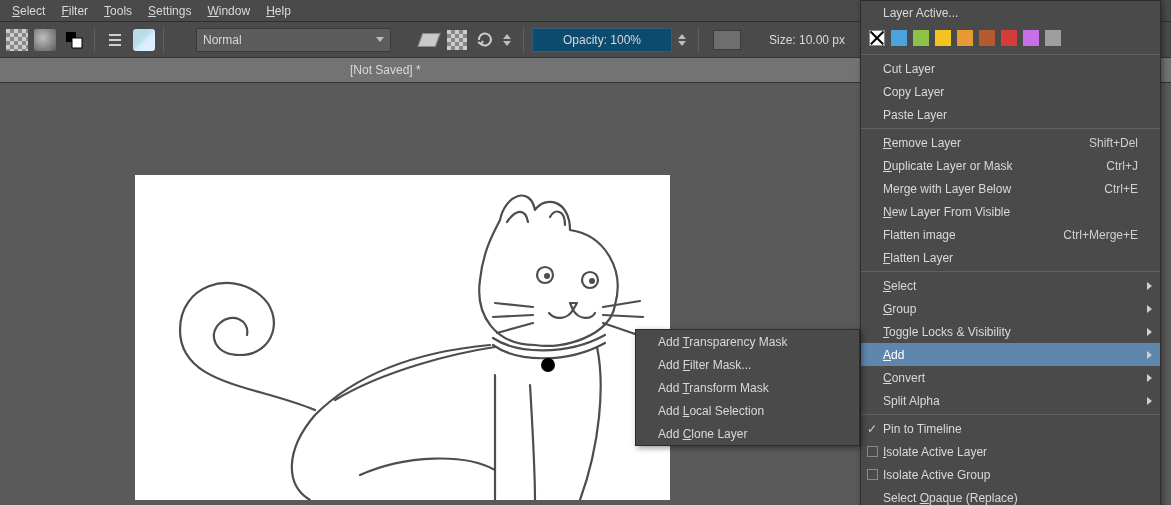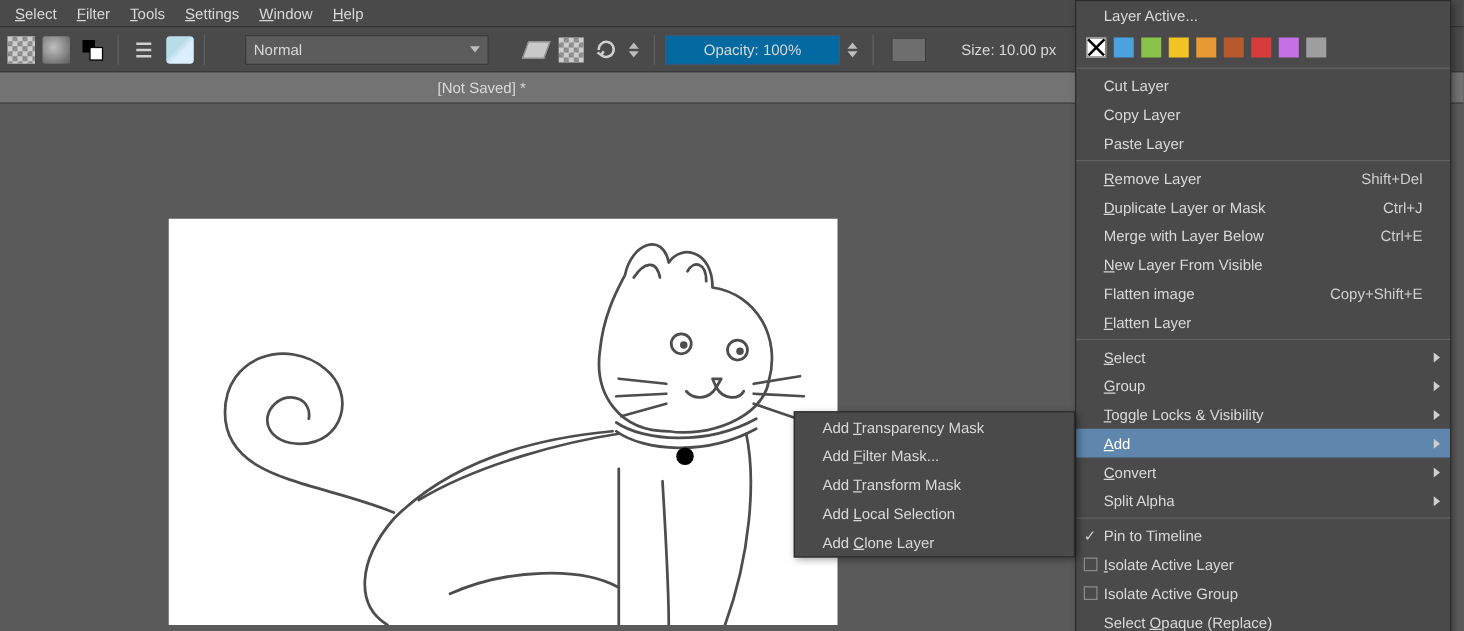--- a/index.html
+++ b/index.html
@@ -9,21 +9,21 @@
   .menubar { height: 22px; background: #4a4a4a; display: flex; align-items: center; padding: 0 4px; border-bottom: 1px solid #2f2f2f; }
   .menubar .mi { padding: 2px 8px; cursor: default; }
   .menubar .mi u { text-decoration: underline; }
 
   
   .toolbar { height: 36px; background: #4a4a4a; display: flex; align-items: center; padding: 0 6px; gap: 6px; border-bottom: 1px solid #333; }
   .toolbtn { width: 24px; height: 24px; display: inline-flex; align-items: center; justify-content: center; }
   .sep { width: 1px; height: 24px; background: #606060; margin: 0 2px; }
   .blend-box { width: 195px; height: 24px; background: #5c5c5c; border: 1px solid #3a3a3a; display: flex; align-items: center; padding: 0 6px; justify-content: space-between; margin-left: 24px; }
   .blend-box .dd { border-left: 4px solid transparent; border-right: 4px solid transparent; border-top: 5px solid #bdbdbd; width:0; height:0; }
-  .opacity-bar { width: 140px; height: 24px; background: #0369a1; display: flex; align-items: center; justify-content: center; border:1px solid #3a5a7b; color:#fff; }
+  .opacity-bar { width: 140px; height: 24px; background: #0c4a6e; display: flex; align-items: center; justify-content: center; border:1px solid #3a5a7b; color:#fff; }
   .spinner { width: 12px; height: 24px; display:flex; flex-direction:column; justify-content:center; gap:2px; }
   .spinner div { width:0; height:0; border-left:4px solid transparent; border-right:4px solid transparent; }
   .spinner .up { border-bottom:5px solid #bdbdbd; }
   .spinner .dn { border-top:5px solid #bdbdbd; }
   .size-box { width: 120px; height:24px; display:flex; align-items:center; justify-content:center; background:#4a4a4a; }
   .size-swatch { width: 28px; height: 20px; background:#6e6e6e; border:1px solid #3a3a3a; margin-left:6px; }
 
   
   .docbar { height: 25px; background:#737373; display:flex; align-items:center; padding-left:350px; border-bottom:1px solid #333; font-style: normal; color:#cfcfcf; }
 
@@ -221,21 +221,21 @@
     </div>
     <div class="row">
       <span>Merge with Layer Below</span>
       <span class="sc">Ctrl+E</span>
     </div>
     <div class="row">
       <span><span class="u">N</span>ew Layer From Visible</span>
     </div>
     <div class="row">
       <span>Flatten image</span>
-      <span class="sc">Copy+Shift+E</span>
+      <span class="sc">Ctrl+Merge+E</span>
     </div>
     <div class="row">
       <span><span class="u">F</span>latten Layer</span>
     </div>
     <hr>
     <div class="row">
       <span><span class="u">S</span>elect</span>
       <span class="arrow"></span>
     </div>
     <div class="row">

